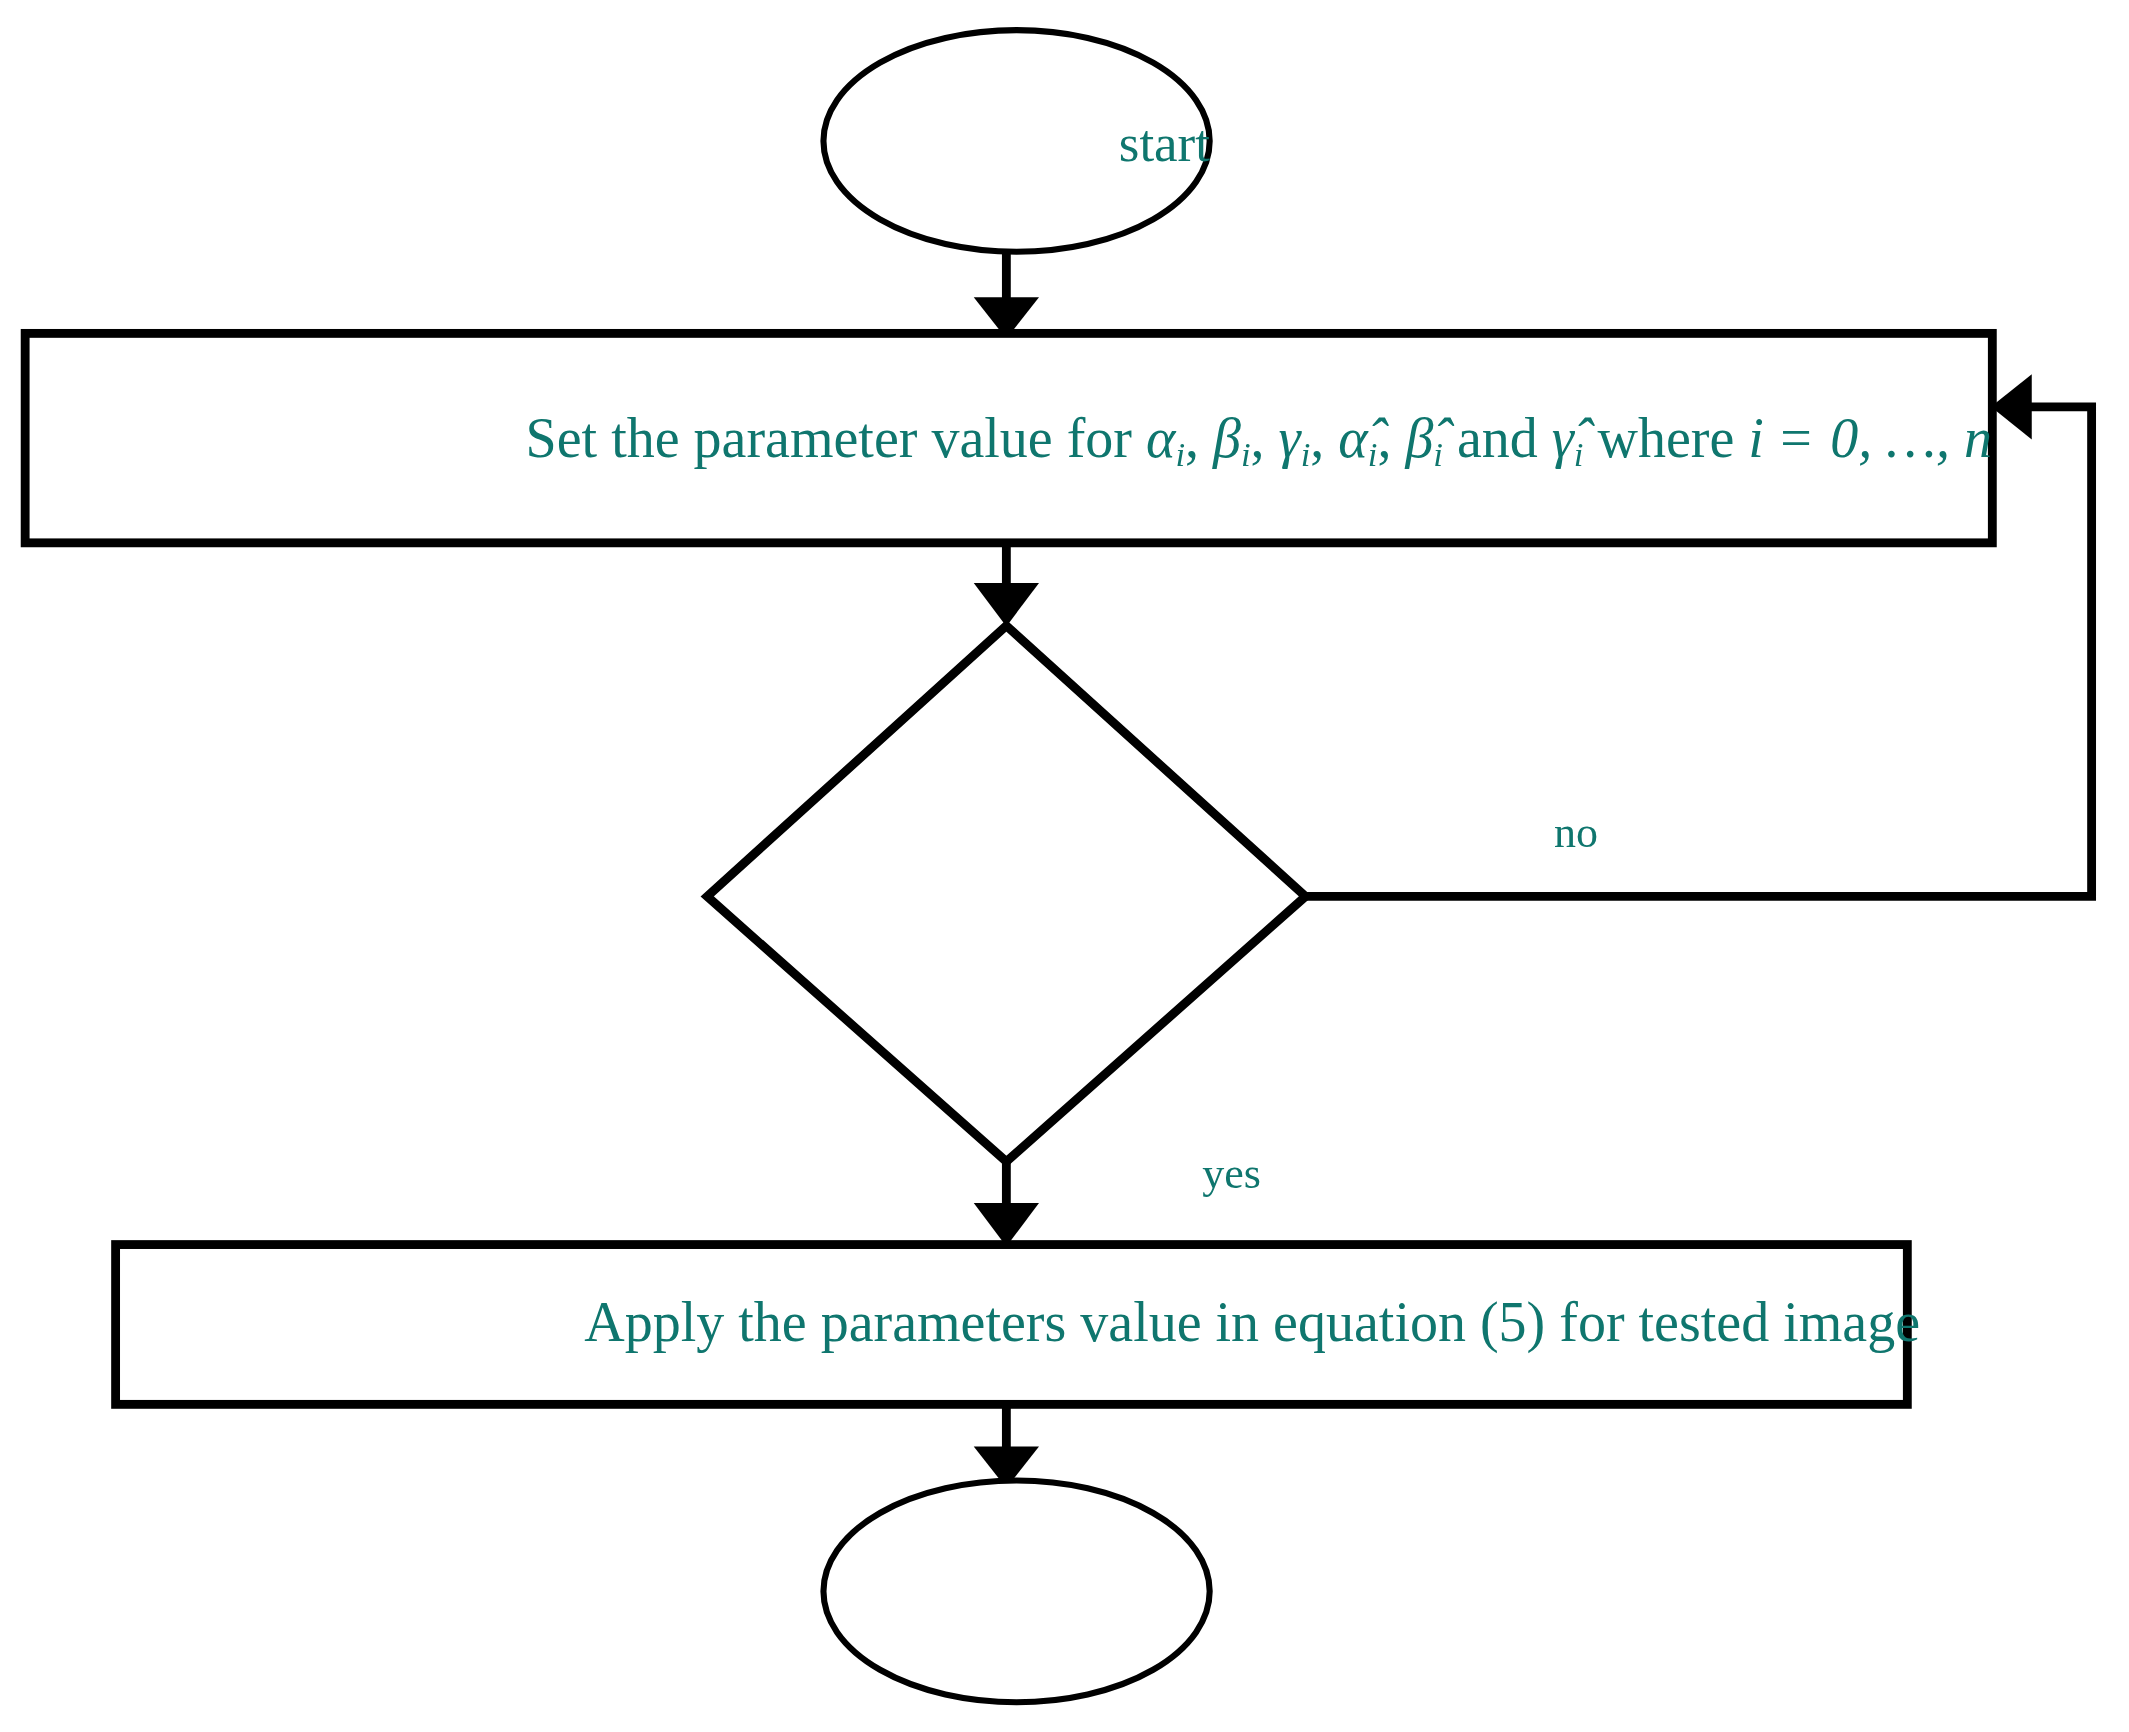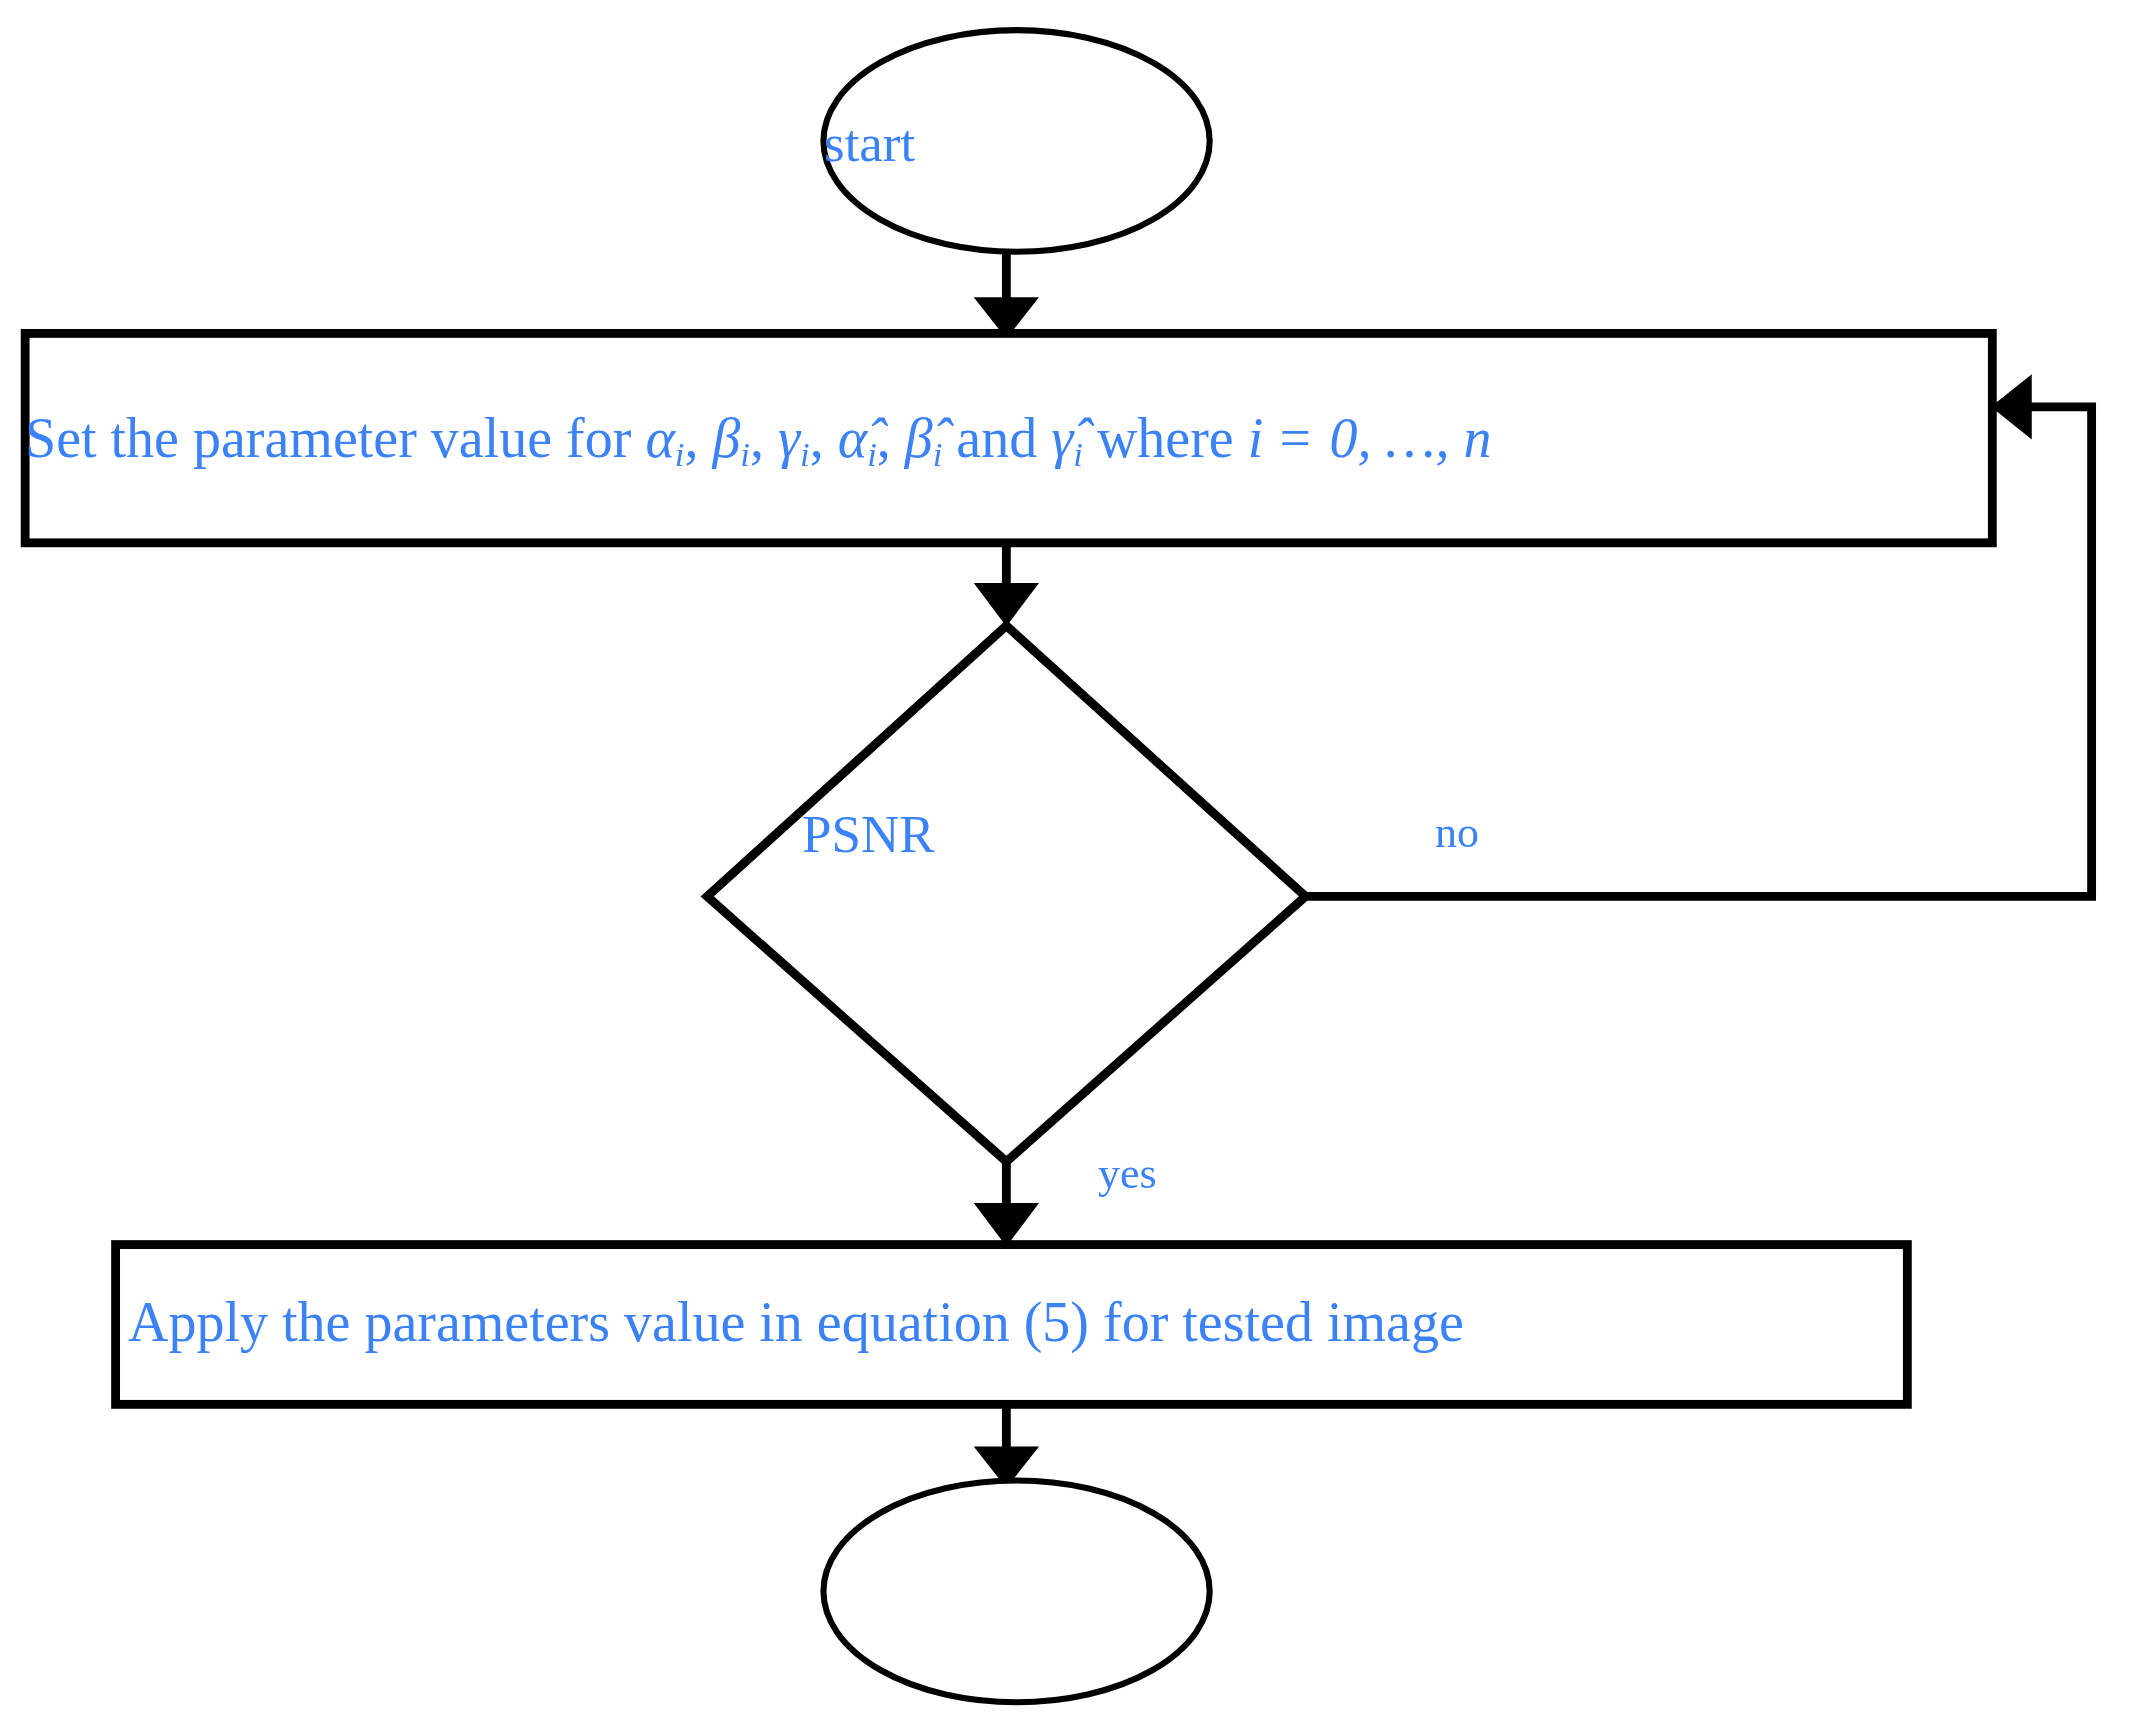--- a/index.html
+++ b/index.html
@@ -20,22 +20,22 @@
   }
   svg.layer {
     position: absolute;
     left: 0;
     top: 0;
     width: 2129px;
     height: 1733px;
   }
   .node-text {
     position: absolute;
-    text-align: left;
-    color: #3b82f6;
+    text-align: right;
+    color: #0f766e;
     line-height: 1.12;
     white-space: nowrap;
     pointer-events: none;
   }
   .t-start, .t-end {
     font-size: 53px;
   }
   .t-diamond {
     font-size: 53px;
     line-height: 1.65;
@@ -107,21 +107,20 @@
     <ellipse cx="1495" cy="2340" rx="284" ry="163" fill="#ffffff" stroke="#000000" stroke-width="9"></ellipse>
   </svg>
 
   <div class="node-text t-start" style="left:824px; top:114px; width:386px;">start</div>
 
   <div class="node-text t-box" style="left:25px; top:407px; width:1967px;">
     <span>Set the parameter value for </span><span class="mathvar">α<span class="sub">i</span></span><span>,&nbsp;</span><span class="mathvar">β<span class="sub">i</span></span><span>,&nbsp;</span><span class="mathvar">γ<span class="sub">i</span></span><span>,&nbsp;</span><span class="mathvar">α̂<span class="sub">i</span></span><span>,&nbsp;</span><span class="mathvar">β̂<span class="sub">i</span></span><span>&nbsp;and&nbsp;</span><span class="mathvar">γ̂<span class="sub">i</span></span><span> where </span><span class="mathvar">i</span><span class="eqspace"> = </span><span class="mathvar">0, …, </span><span class="mathvar">n</span>
   </div>
 
   <div class="node-text t-diamond" style="left:802px; top:791px; width:408px;">
-    <div>PSNR</div>
   </div>
 
   <div class="node-text t-edge" style="left:1435px; top:808px; width:163px;">no</div>
 
   <div class="node-text t-edge" style="left:1098px; top:1149px; width:163px;">yes</div>
 
   <div class="node-text t-box" style="left:128px; top:1291px; width:1792px;">Apply the parameters value in equation (5) for tested image</div>
 
 
 </div>

